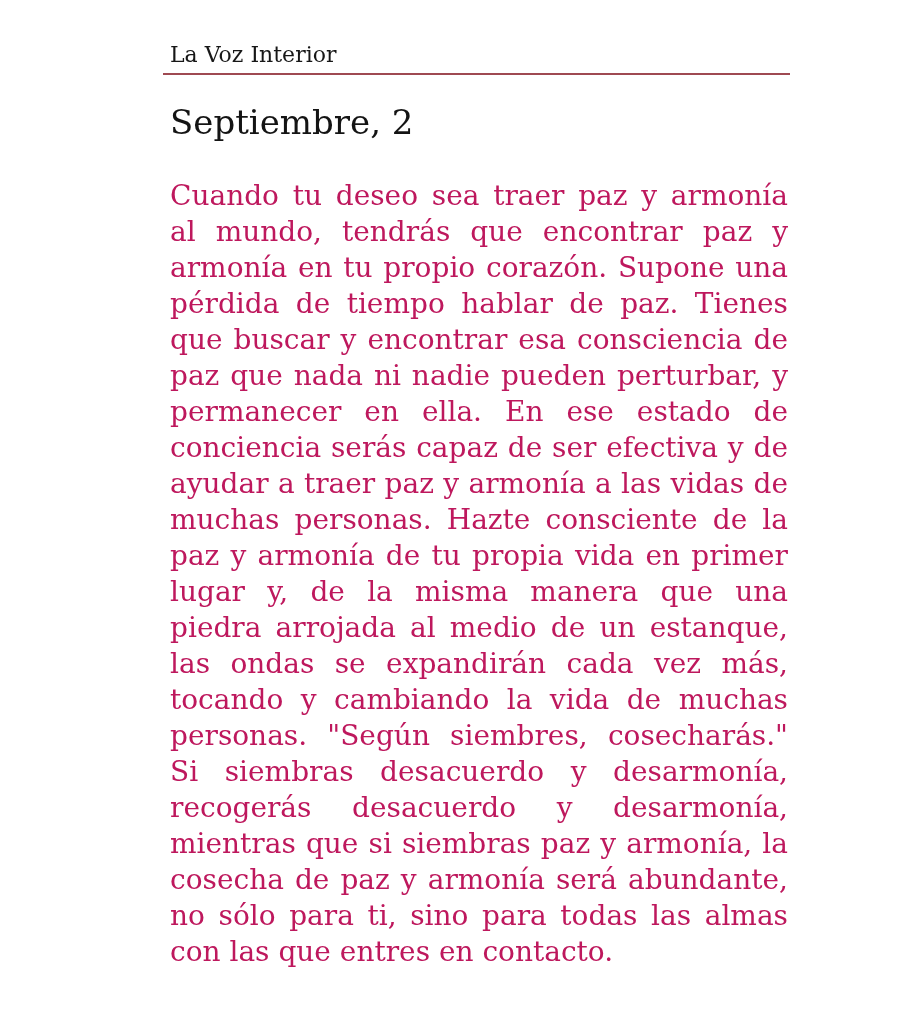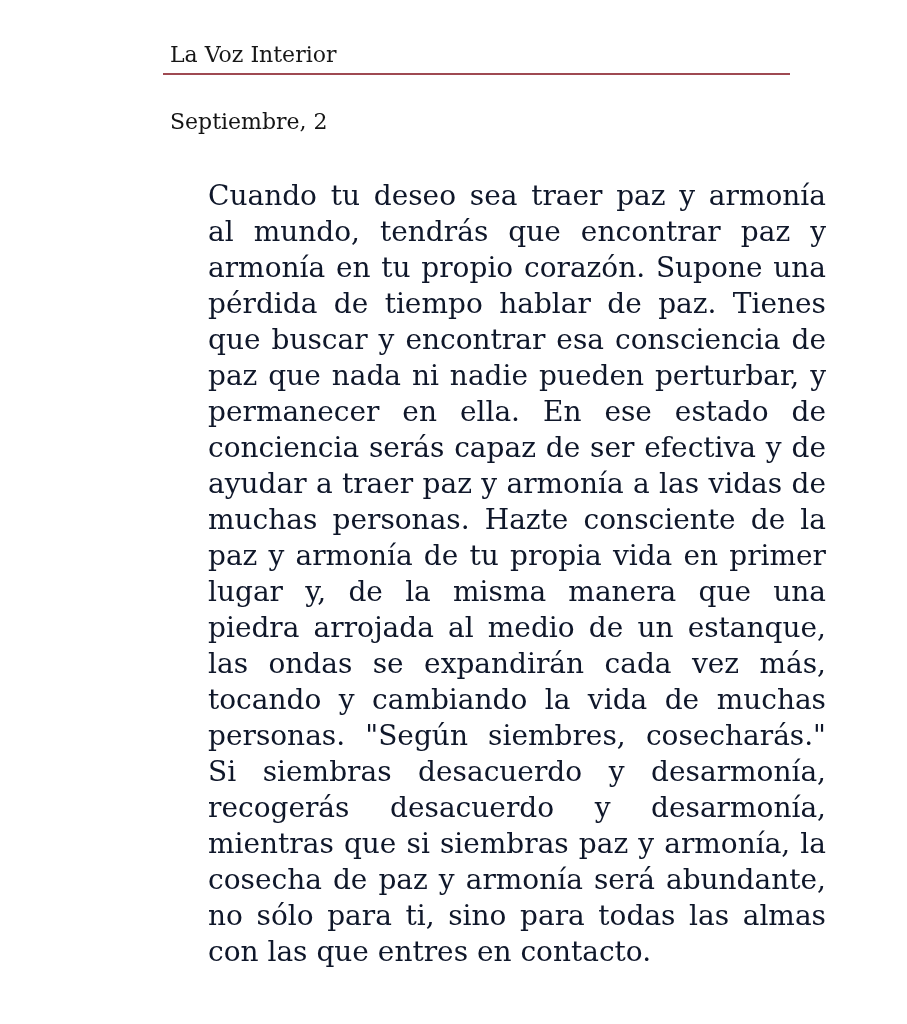--- a/index.html
+++ b/index.html
@@ -34,34 +34,33 @@
     top: 73px;
     width: 627px;
     height: 2px;
     background: #9f4a52;
   }
   .date-title {
     position: absolute;
     left: 170px;
     top: 104px;
     width: 618px;
-    font-size: 22px;
+    font-size: 34px;
     line-height: 36px;
     color: #141414;
   }
   .body-text {
     position: absolute;
     left: 170px;
     top: 178px;
     width: 618px;
     font-size: 28px;
     line-height: 36px;
     text-align: justify;
-    color: #0f172a;
-    margin-left: 38px;
+    color: #be185d;
   }
 </style>
 </head>
 <body>
 
 <div class="page">
 
   <div class="header-row">
     <span>La Voz Interior</span>
   </div>

